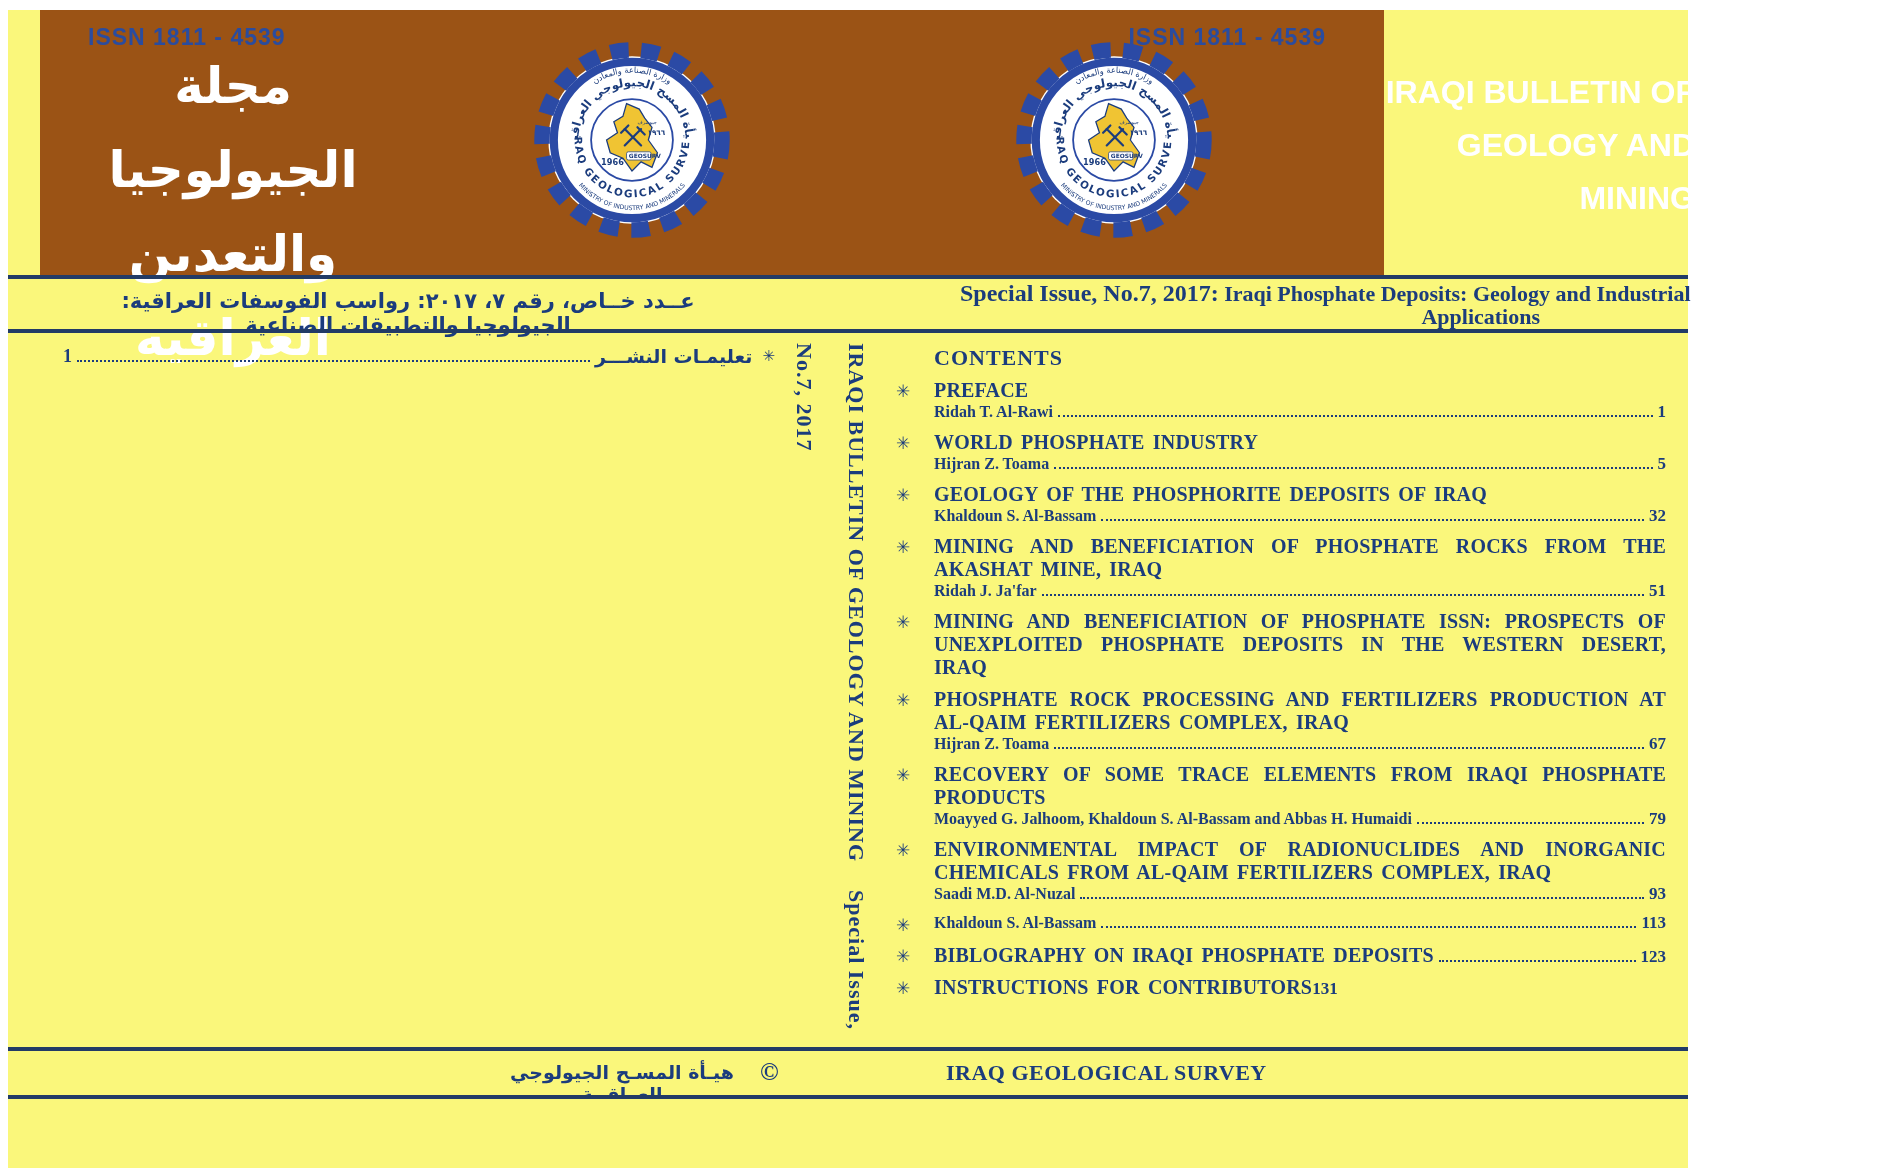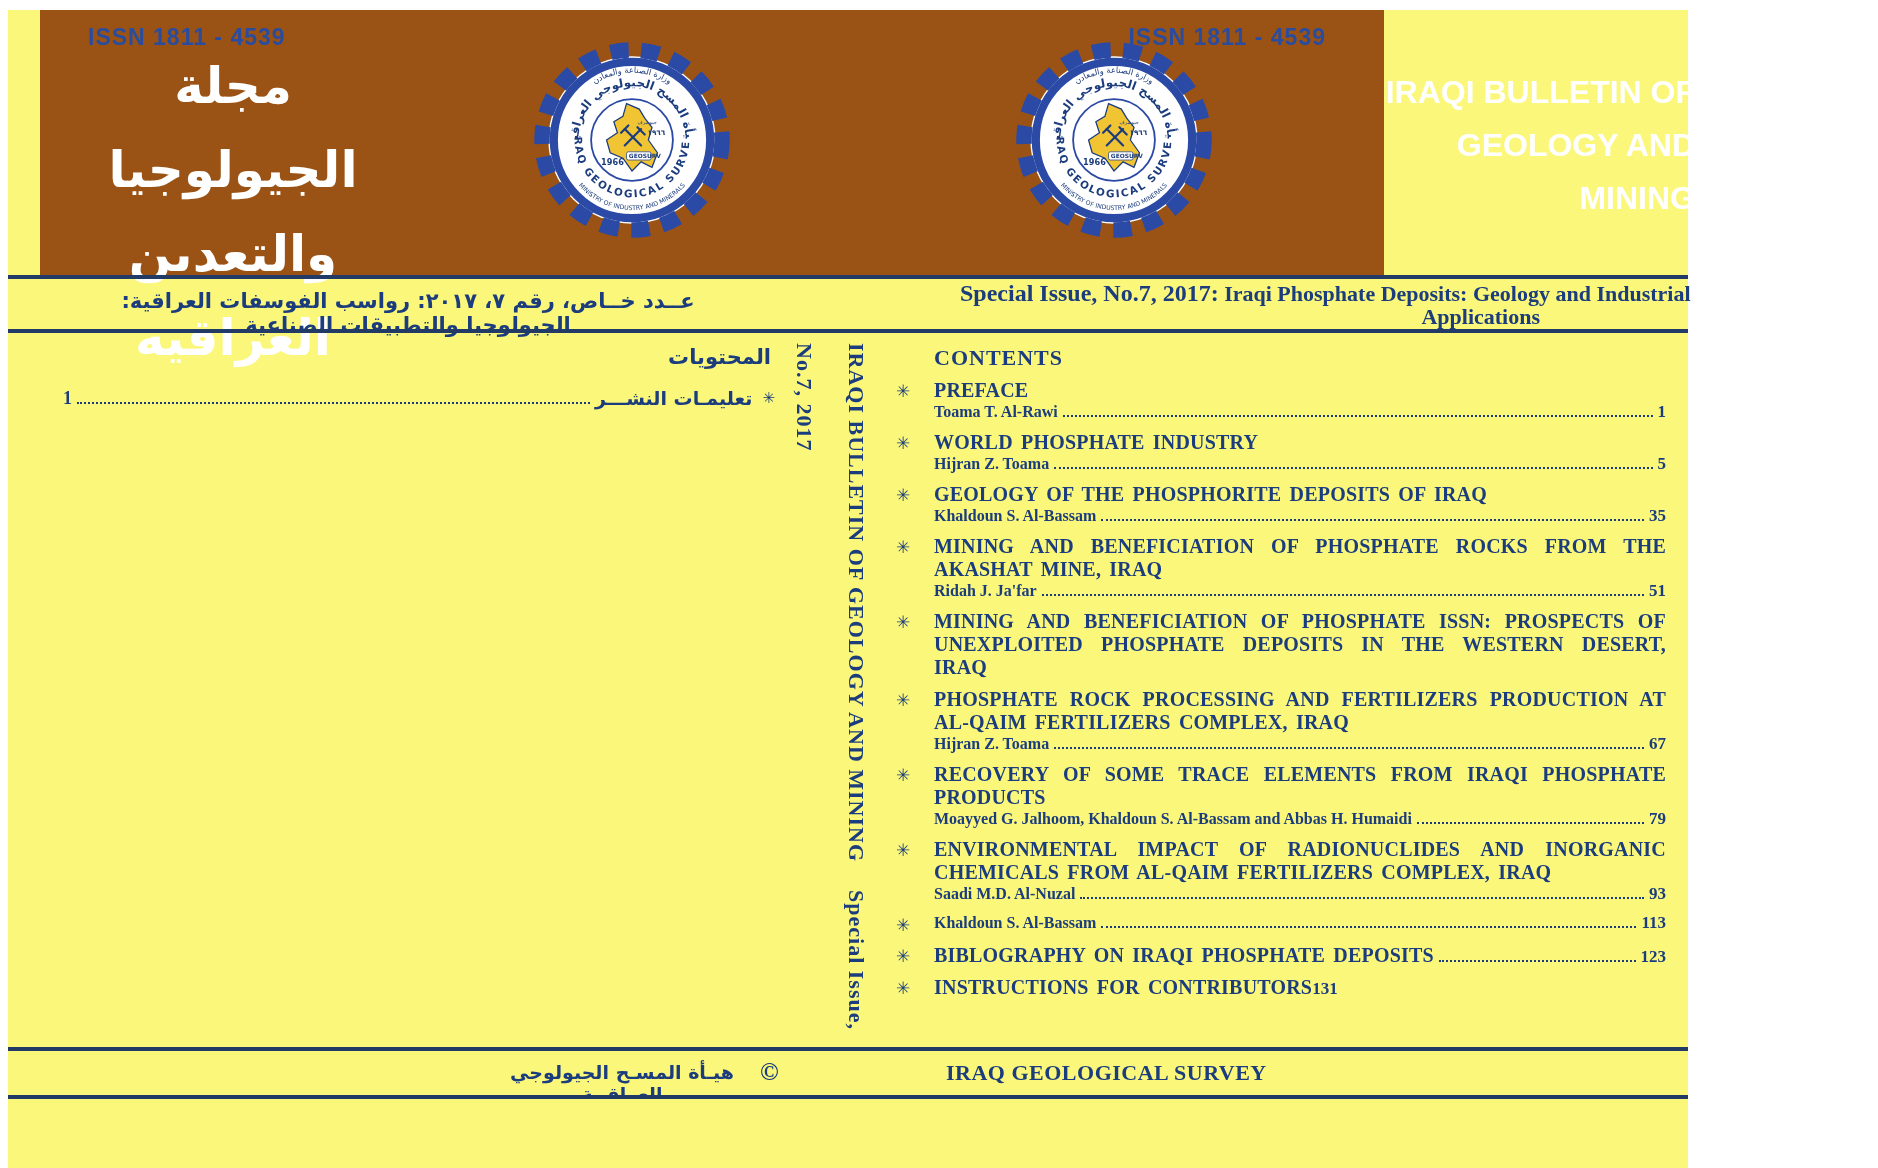--- a/index.html
+++ b/index.html
@@ -149,21 +149,20 @@
       </div>
       <div class="l2">Applications</div>
     </div>
   </div>
 
   <div class="rule rule2"></div>
 
   <div class="main">
 
     <div class="ar-contents">
-      <div class="ar-heading">المحتويات</div>
       <div id="ar-list">
           <div class="ar-item">
     <span class="bullet">✳</span>
     <span class="ar-item-title">تعليمـات النشـــر</span>
     <span class="leader"></span>
     <span class="page">1</span>
   </div>
         </div>
     </div>
 
@@ -175,21 +174,21 @@
       <div class="toc-heading">CONTENTS</div>
       <div id="toc-list">
           <div class="toc-item with-authors">
     <span class="bullet">✳</span>
     <div class="item-body">
       <div class="title-row">
         <span class="item-title">PREFACE</span>
 
       </div>
       <div class="author-row">
-        <span class="authors">Toama T. Al-Rawi</span>
+        <span class="authors">Ridah T. Al-Rawi</span>
         <span class="leader"></span>
         <span class="page">1</span>
       </div>
     </div>
   </div>
           <div class="toc-item with-authors">
     <span class="bullet">✳</span>
     <div class="item-body">
       <div class="title-row">
         <span class="item-title">WORLD PHOSPHATE INDUSTRY</span>
@@ -205,21 +204,21 @@
           <div class="toc-item with-authors">
     <span class="bullet">✳</span>
     <div class="item-body">
       <div class="title-row">
         <span class="item-title">GEOLOGY OF THE PHOSPHORITE DEPOSITS OF IRAQ</span>
 
       </div>
       <div class="author-row">
         <span class="authors">Khaldoun S. Al-Bassam</span>
         <span class="leader"></span>
-        <span class="page">35</span>
+        <span class="page">32</span>
       </div>
     </div>
   </div>
           <div class="toc-item with-authors">
     <span class="bullet">✳</span>
     <div class="item-body">
       <div class="title-row">
         <span class="item-title">MINING AND BENEFICIATION OF PHOSPHATE ROCKS FROM THE AKASHAT MINE, IRAQ</span>
 
       </div>

